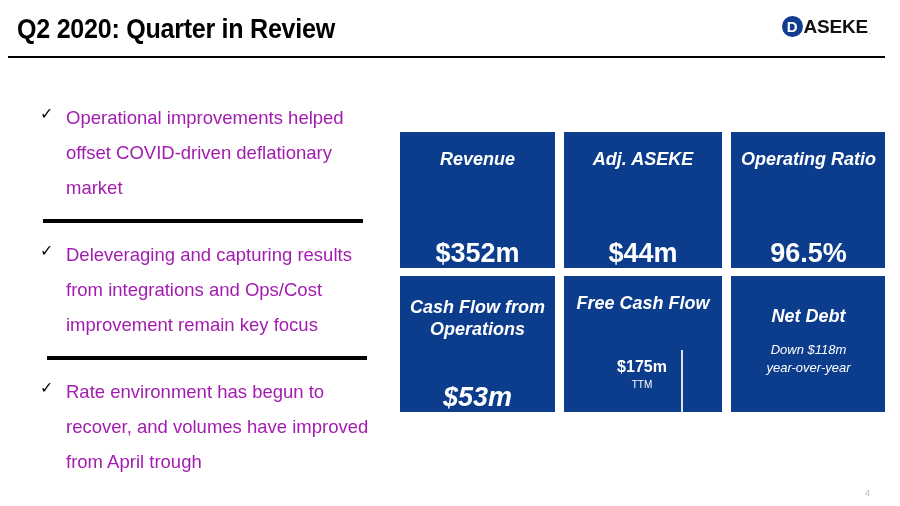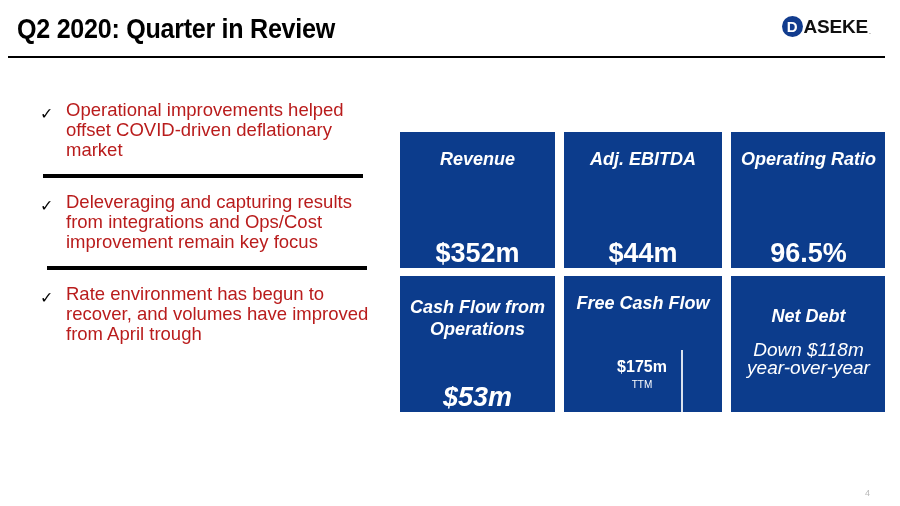--- a/index.html
+++ b/index.html
@@ -91,22 +91,22 @@
   .bullet-check {
     flex: 0 0 auto;
     width: 26px;
     font-size: 16px;
     line-height: 27px;
     color: #000000;
   }
   .bullet-text {
     flex: 1 1 auto;
     font-size: 18.5px;
-    line-height: 20px;
-    color: #b91c1c;
+    line-height: 35px;
+    color: #a21caf;
   }
   .bullet-rule {
     height: 4px;
     background: #000000;
     margin: 14px 0 14px 3px;
     width: 320px;
   }
   .bullet-rule.second { margin-left: 7px; }
 
   
@@ -146,21 +146,21 @@
   }
   .card-value.italic { font-style: italic; }
 
   
   .card.operating-ratio .card-value { margin-top: 12px; }
   .card.cash-flow { padding-top: 20px; }
   .card.cash-flow .card-value { margin-top: 14px; }
   .card.net-debt { justify-content: center; padding-top: 0; }
   .card.net-debt .card-label { margin-top: -6px; }
   .card-sub {
-    font-size: 19px;
+    font-size: 13px;
     font-style: italic;
     line-height: 18px;
     margin-top: 14px;
   }
 
   
   .card.fcf { }
   .split {
     display: flex;
     align-items: stretch;
@@ -237,21 +237,21 @@
   </div>
 
   <div class="grid">
 
     <div class="card revenue">
       <div class="card-label">Revenue</div>
       <div class="card-value">$352m</div>
     </div>
 
     <div class="card ebitda">
-      <div class="card-label">Adj. EBITDA</div>
+      <div class="card-label">Adj. ASEKE</div>
       <div class="card-value">$44m</div>
     </div>
 
     <div class="card operating-ratio">
       <div class="card-label">Operating Ratio</div>
       <div class="card-value">96.5%</div>
     </div>
 
     <div class="card cash-flow">
       <div class="card-label">Cash Flow from Operations</div>

